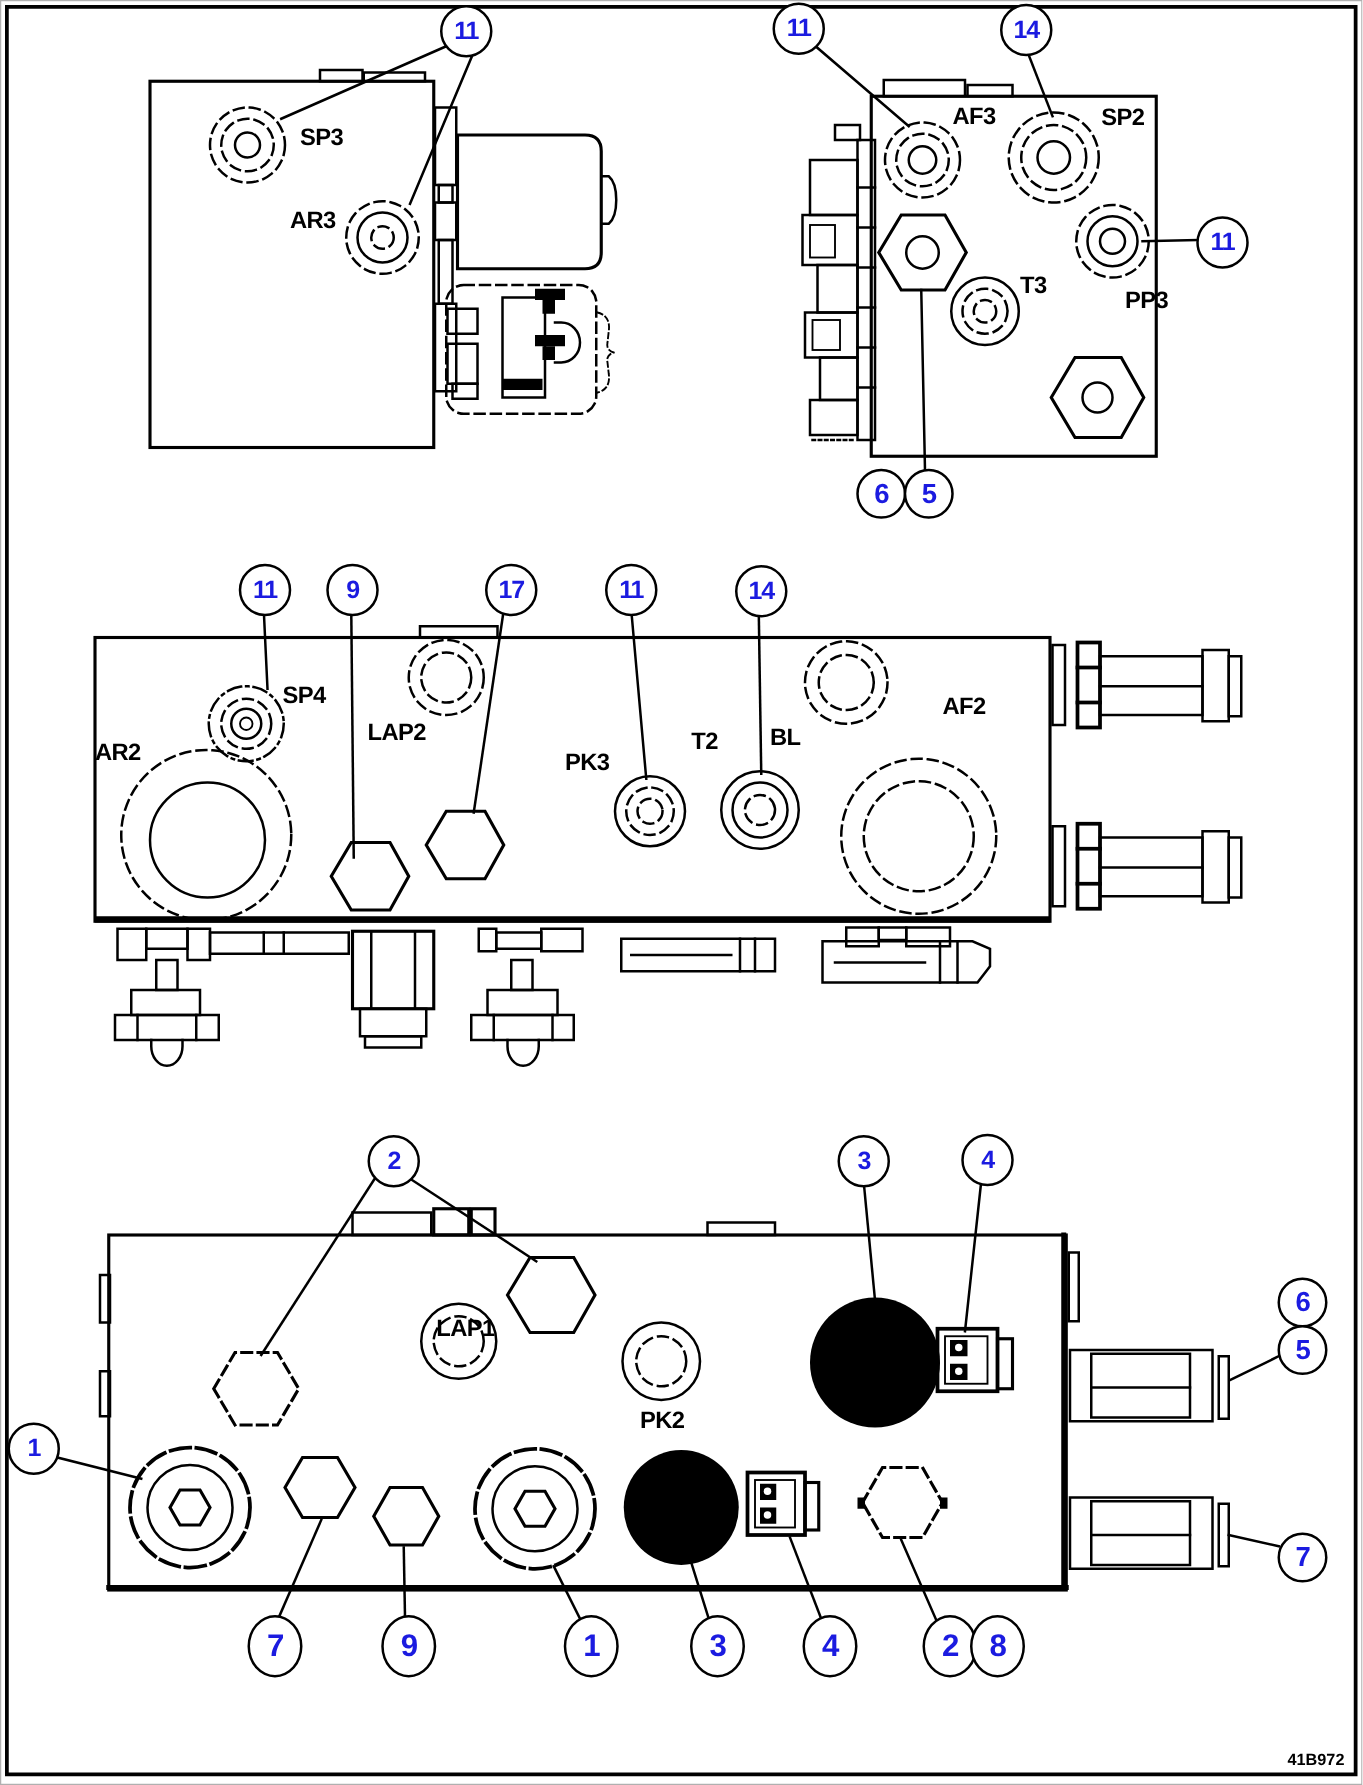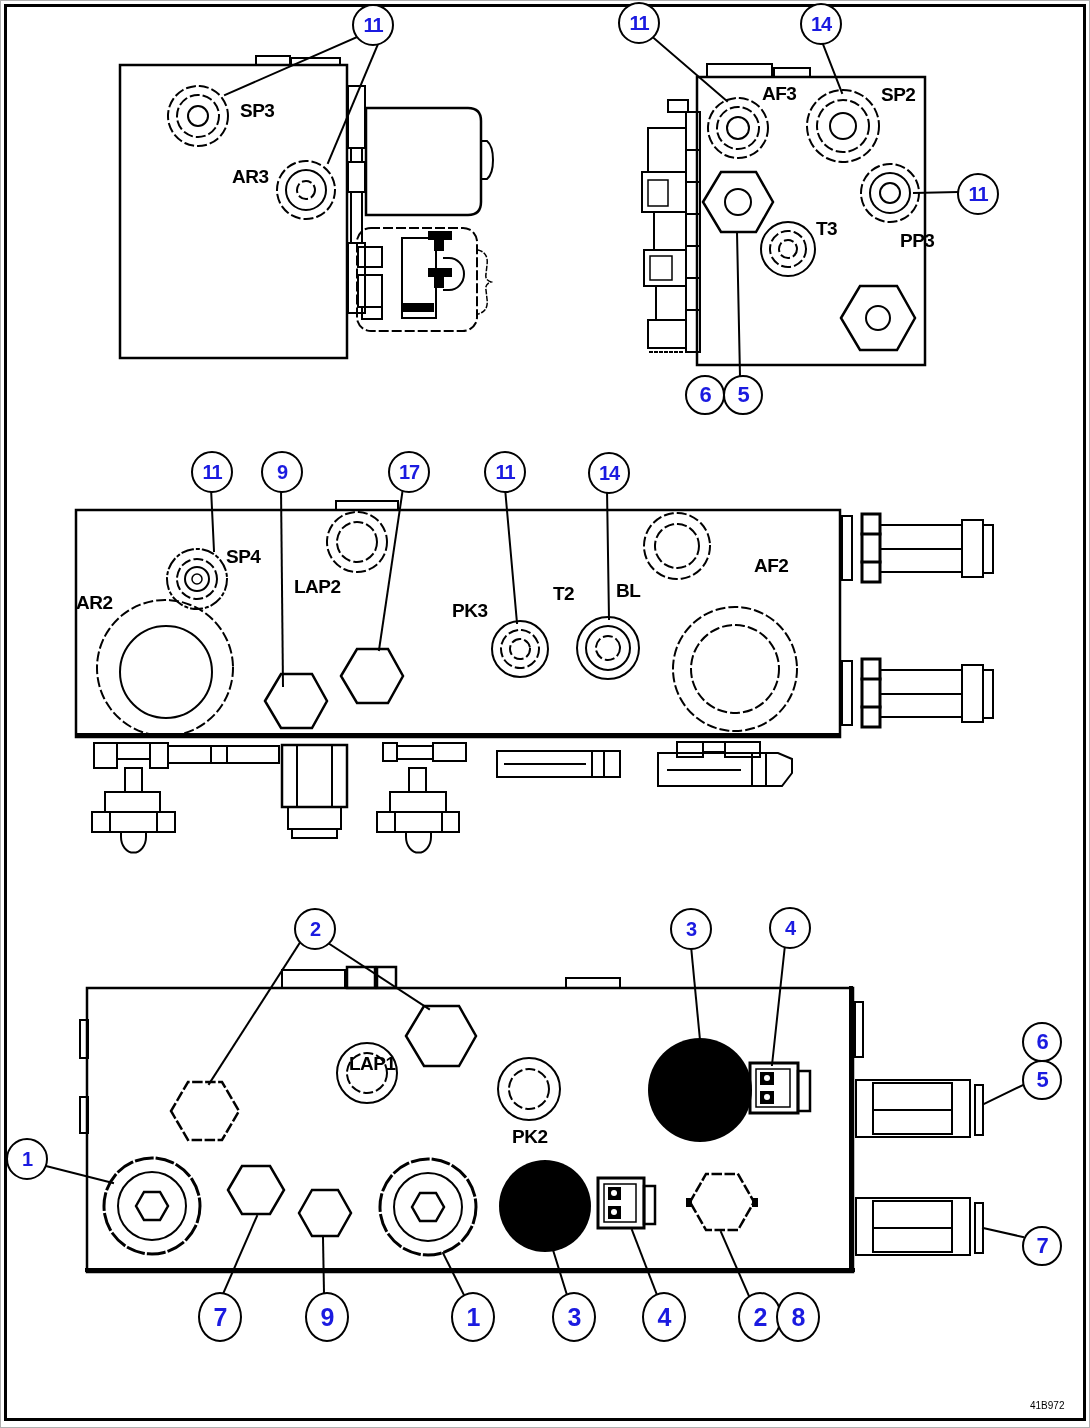--- a/index.html
+++ b/index.html
@@ -23,21 +23,21 @@
   }
   .callout{
     position:absolute;width:38px;height:38px;border:2.5px solid #000;border-radius:50%;
     background:#fff;color:var(--callout-color,#1b1be0);
     display:flex;align-items:center;justify-content:center;
     font-weight:700;font-size:20px;letter-spacing:-1px;
   }
   .callout.sm{width:36px;height:36px;font-size:22px;}
   .callout.tall{width:40px;height:46px;font-size:25px;}
   .drawing-number{
-    position:absolute;left:1030px;top:1400px;font-weight:400;font-size:10px;color:#000;
+    position:absolute;left:1030px;top:1400px;font-weight:700;font-size:13px;color:#000;
   }
 </style>
 </head>
 <body>
 
 <div class="page" style="--callout-color: #1b1be0; --line-color: #000000; background: rgb(255, 255, 255);">
 
   <svg class="art" width="1090" height="1428" viewBox="0 0 1090 1428">
 
     <g>

